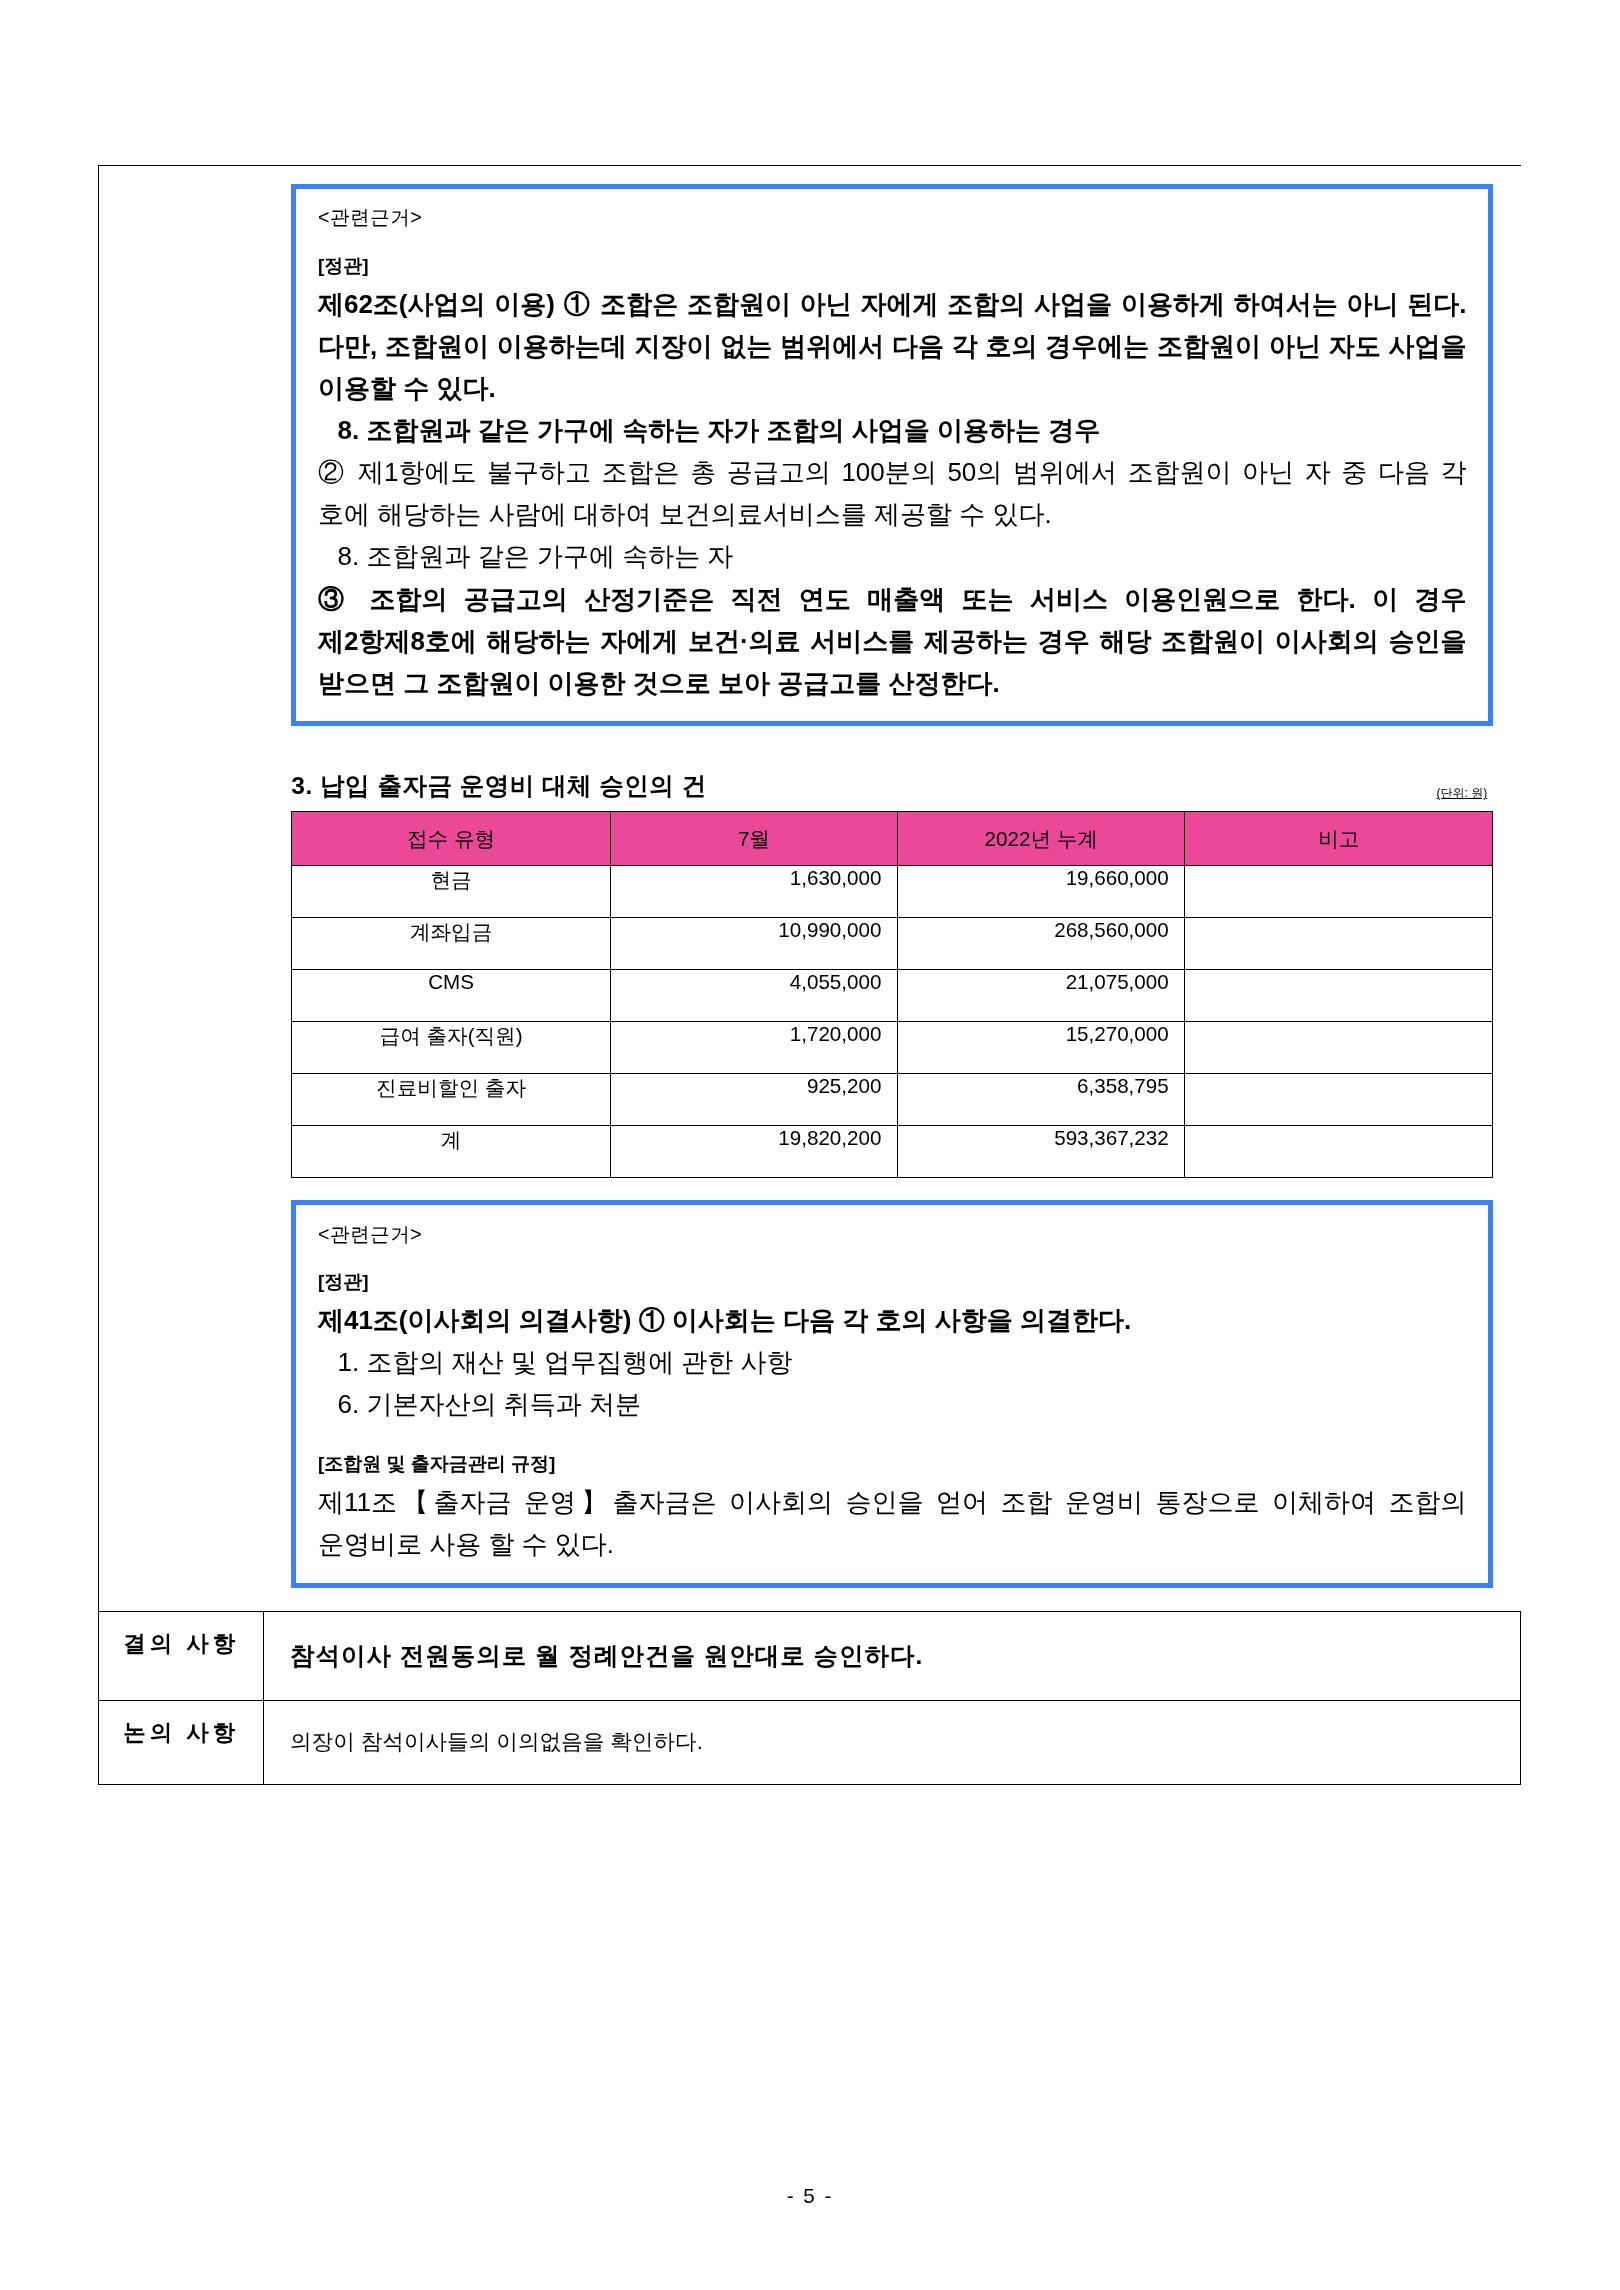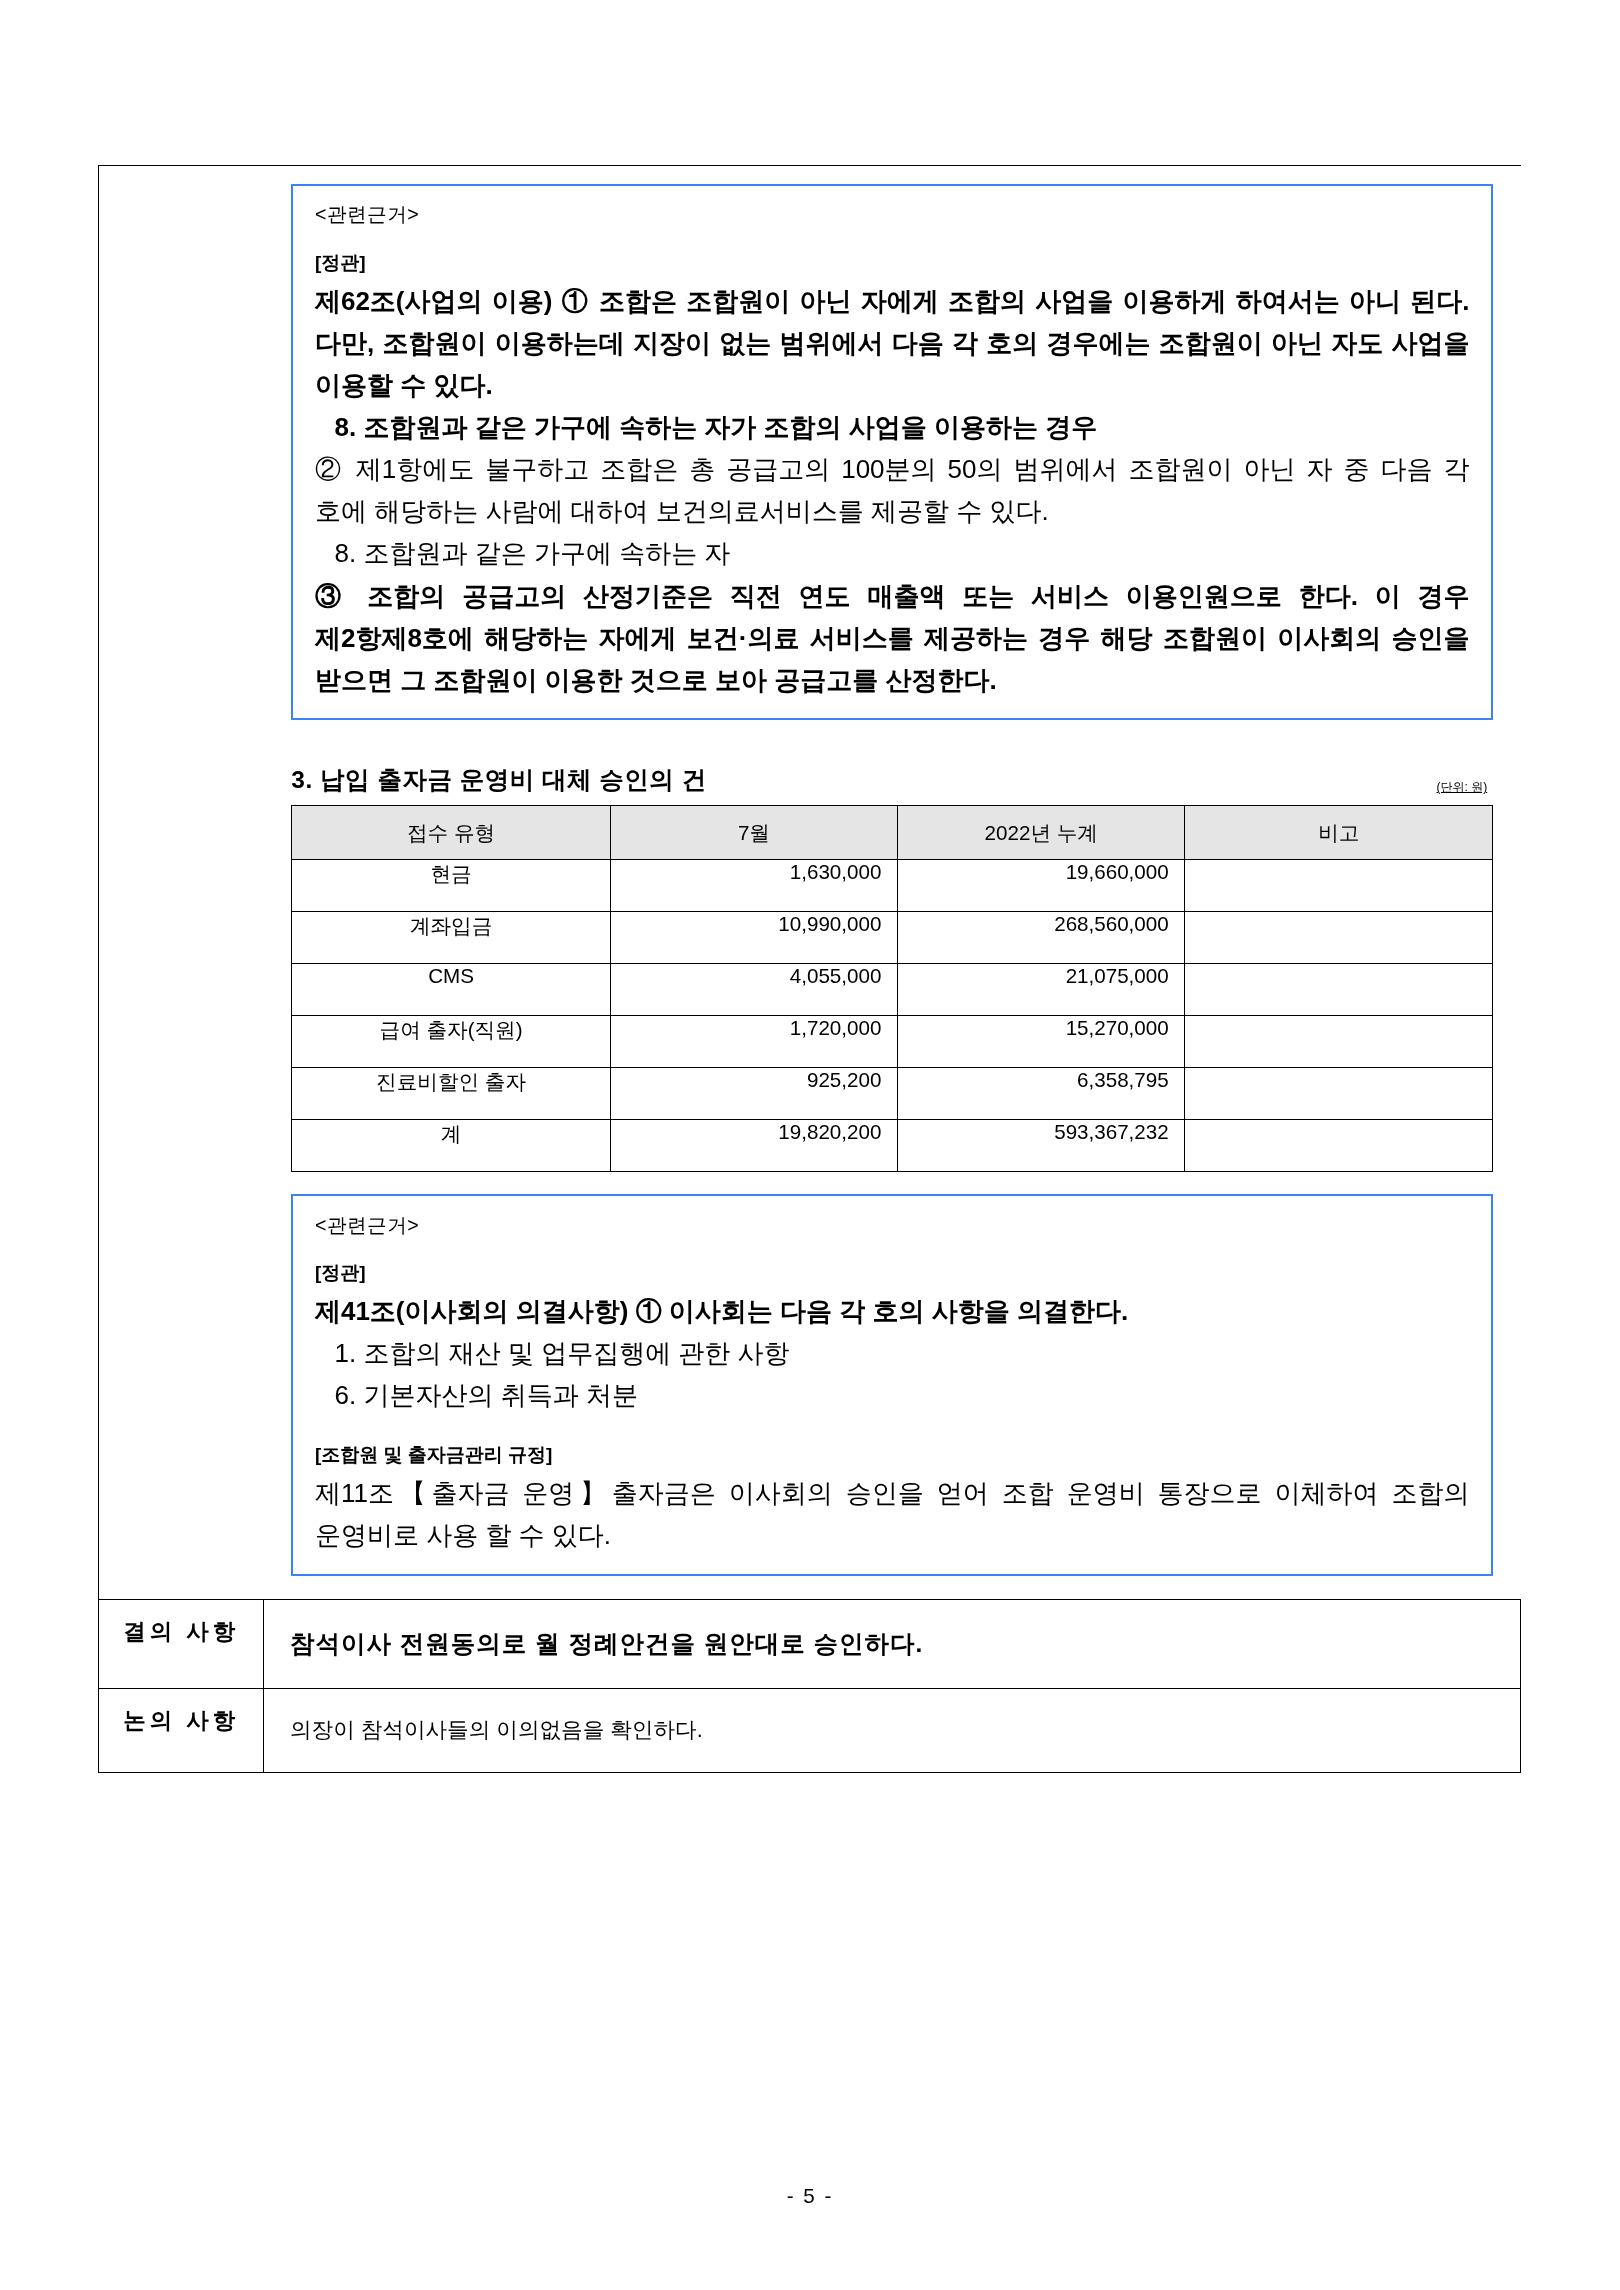--- a/index.html
+++ b/index.html
@@ -66,21 +66,21 @@
     border-top: 1px solid #000 !important;
     border-bottom: 1px solid #000 !important;
   }
 
   .body-inner {
     padding: 17.6px 27.4px 9.8px 27.4px;
   }
 
   
   .ref-box {
-    border: 2px solid #3b82f6;
+    border: 5px solid #3b82f6;
     box-sizing: border-box;
     padding: 15.7px 21.6px 17.6px 21.6px;
     margin: 0 0 0 0;
   }
   .ref-title {
     font-size: 19.6px;
     margin-bottom: 21.6px;
     letter-spacing: 0.5px;
   }
   .ref-sub {
@@ -128,21 +128,21 @@
     border-collapse: collapse;
     table-layout: fixed;
   }
   .data-table th, .data-table td {
     border: 1px solid #000;
     height: 51px;
     font-size: 20.6px;
     font-weight: normal;
   }
   .data-table thead th {
-    background: #e5e5e5;
+    background: #ec4899;
     text-align: center;
     font-weight: normal;
   }
   .data-table td.c { text-align: center; }
   .data-table td.r { text-align: right; padding-right: 15.7px; }
   .col-type  { width: 294px; }
   .col-mon   { width: 265px; }
   .col-acc   { width: 265px; }
   .col-note  { width: 284px; }
 

